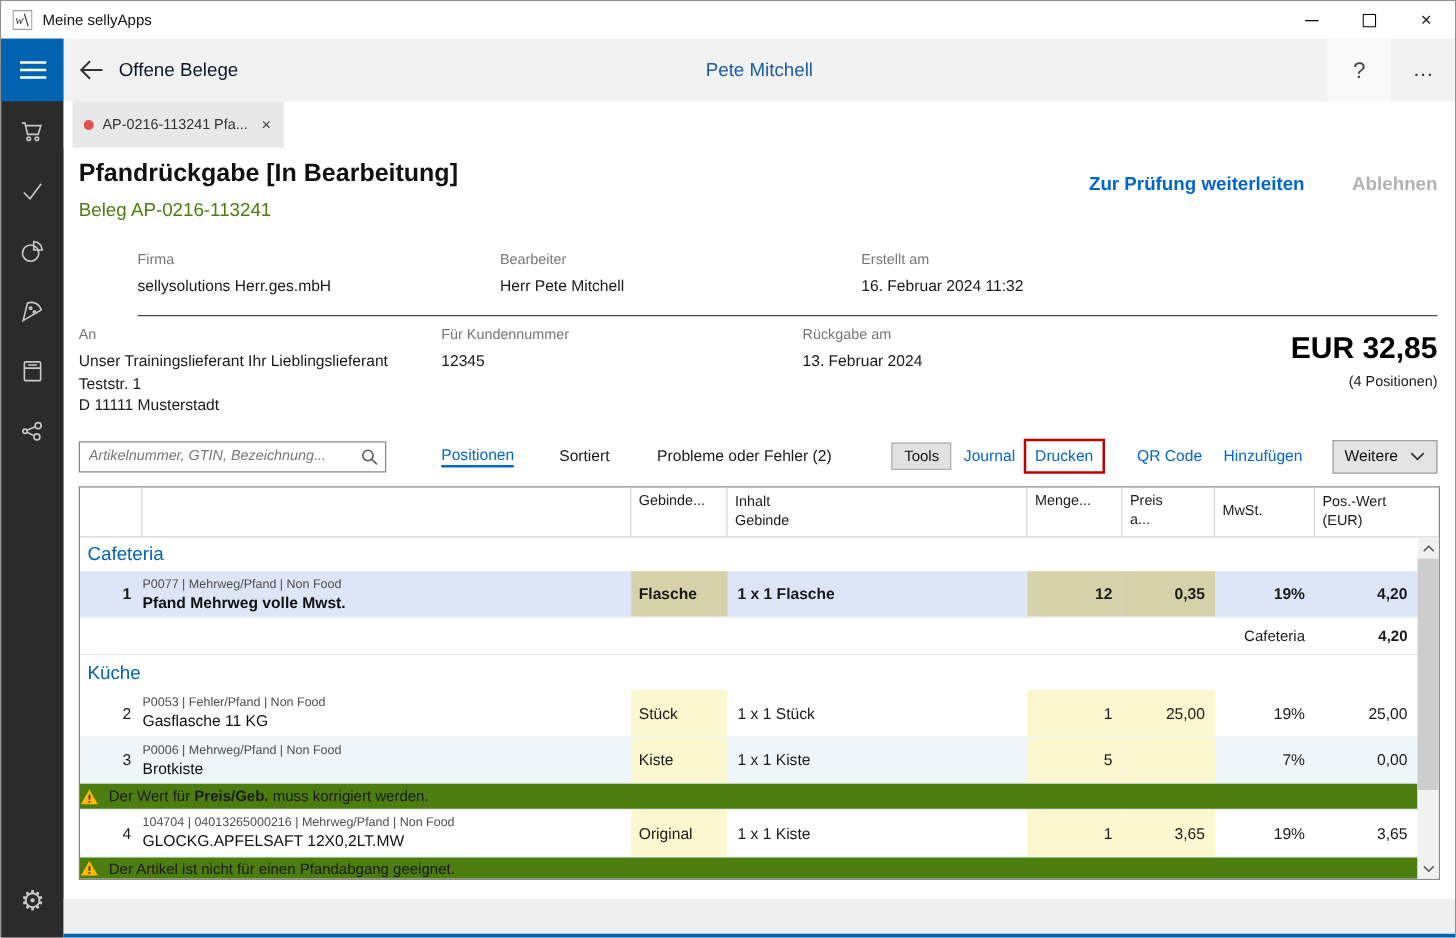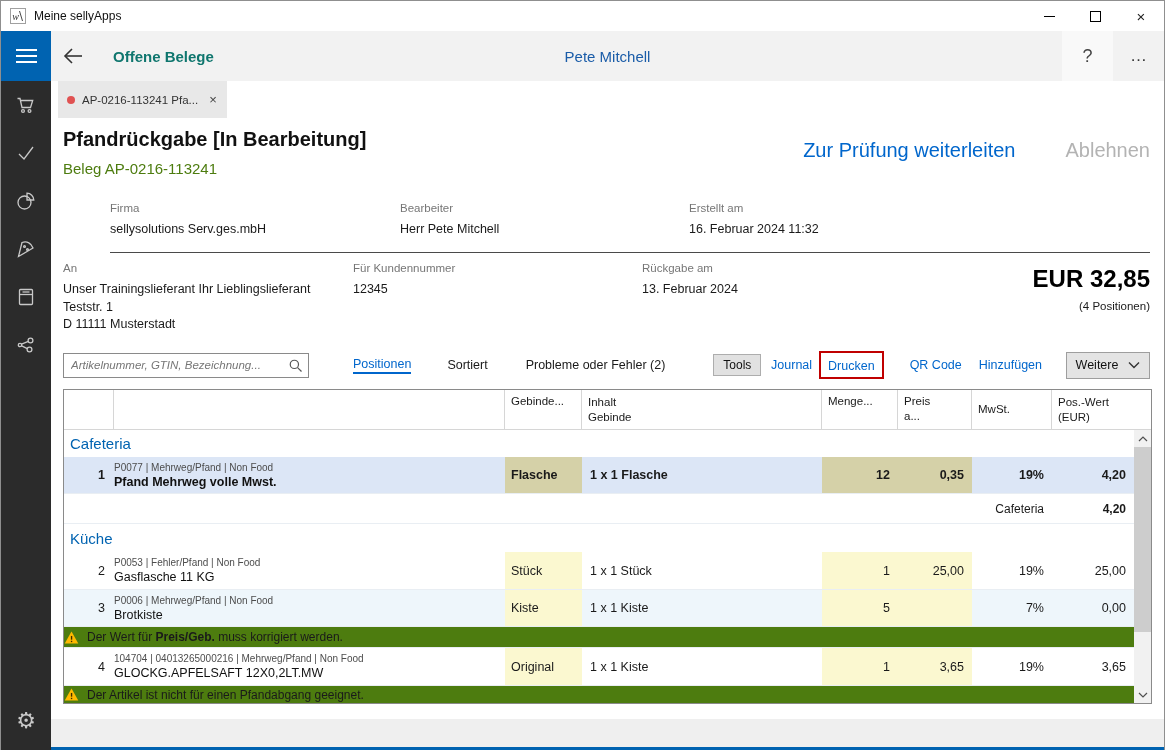--- a/index.html
+++ b/index.html
@@ -23,38 +23,38 @@
   .side-icon { width:50px; height:48px; display:flex; align-items:center; justify-content:center; }
   .side-icon svg { display:block; }
   .side-spacer { flex:1; }
   .gear { margin-bottom:6px; font-size:22px; color:#c9c9c9; line-height:1; }
 
   .main { flex:1; position:relative; background:#fff; }
 
   
   .appheader { height:50px; background:#f2f2f2; display:flex; align-items:center; position:relative; }
   .back-btn { width:44px; height:50px; display:flex; align-items:center; justify-content:center; }
-  .page-title { font-size:15px; font-weight:bold; color:#0f766e; margin-left:18px; }
+  .page-title { font-size:15px; font-weight:normal; color:#0f172a; margin-left:0; }
   .user-name { position:absolute; left:0; right:0; text-align:center; font-size:15px; color:#1a5ca8; pointer-events:none; }
   .hdr-right { margin-left:auto; display:flex; height:50px; }
   .hdr-btn { width:51px; height:50px; display:flex; align-items:center; justify-content:center; font-size:17px; color:#333; }
   .hdr-help { background:#f9f9f9; font-size:18px; color:#444; }
 
   
   .tabrow { height:37px; background:#fff; display:flex; align-items:stretch; padding-left:7px; }
   .tab { background:#e8e8e8; display:flex; align-items:center; padding:0 10px 0 9px; gap:7px; }
   .tab-dot { width:8px; height:8px; border-radius:50%; background:#e05252; }
   .tab-label { font-size:11.5px; color:#333; }
   .tab-close { font-size:13px; color:#444; padding-left:4px; }
 
   
   .docheader { position:relative; padding:10px 14px 0 12px; height:81px; }
   .doc-title { font-size:20px; font-weight:bold; color:#111; }
   .doc-subtitle { font-size:15px; color:#4d7c0f; margin-top:9px; }
-  .doc-actions { position:absolute; top:21px; right:14px; display:flex; gap:50px; font-size:20px; }
+  .doc-actions { position:absolute; top:21px; right:14px; display:flex; gap:38px; font-size:15px;font-weight:bold; }
   .link-primary { color:#0066cc; }
   .link-disabled { color:#b3b3b3; }
 
   
   .info { position:relative; padding:0 14px 0 12px; }
   .f-label { font-size:11.5px; color:#767676; }
   .f-value { font-size:12.5px; color:#1a1a1a; margin-top:7px; line-height:1.38; }
   .info-row1 { display:flex; padding-top:3px; padding-bottom:14px; border-bottom:1px solid #4a4a4a;margin-left:47px; }
   .info-row2 { display:flex; padding-top:9px; }
   .fcol1 { width:290px; } .fcol2 { width:289px; } .fcol3 { flex:1; }
@@ -231,21 +231,21 @@
         <div class="doc-actions">
           <span class="link-primary">Zur Prüfung weiterleiten</span>
           <span class="link-disabled">Ablehnen</span>
         </div>
       </div>
 
       <div class="info">
         <div class="info-row1">
           <div class="fcol1">
             <div class="f-label">Firma</div>
-            <div class="f-value">sellysolutions Serv.ges.mbH</div>
+            <div class="f-value">sellysolutions Herr.ges.mbH</div>
           </div>
           <div class="fcol2">
             <div class="f-label">Bearbeiter</div>
             <div class="f-value">Herr Pete Mitchell</div>
           </div>
           <div class="fcol3">
             <div class="f-label">Erstellt am</div>
             <div class="f-value">16. Februar 2024 11:32</div>
           </div>
         </div>

